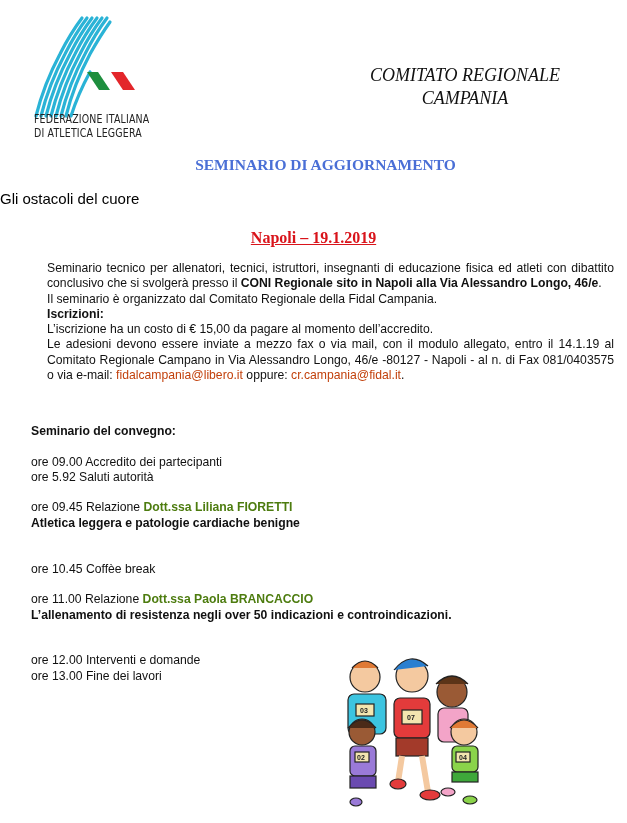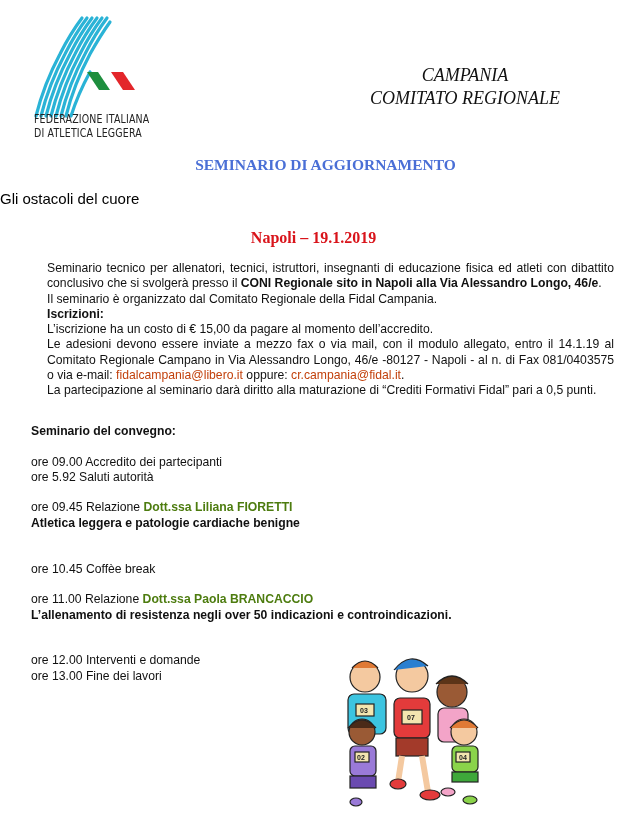--- a/index.html
+++ b/index.html
@@ -21,21 +21,21 @@
     .seminar-title {
       position: absolute; left: 0; width: 627px; top: 156px; text-align: center;
       font-family: "Liberation Serif", serif; font-weight: bold; font-size: 15.5px; color: #4a6fd6; margin-left: 12px;
     }
     .subtitle {
       position: absolute; left: 0; width: 627px; top: 190px; text-align: left;
       font-size: 15px; color: #000;
     }
     .date {
       position: absolute; left: 0; width: 627px; top: 229px; text-align: center;
-      font-family: "Liberation Serif", serif; font-weight: bold; font-size: 16px; color: #d9141b;
+      font-family: "Liberation Serif", serif; font-weight: bold; font-size: 16px; color: #d9141b; text-decoration: underline;
     }
     .body-text {
       position: absolute; left: 47px; top: 261px; width: 567px;
       font-size: 12.2px; line-height: 15.3px; color: #111; text-align: justify;
     }
     .body-text p { margin: 0; }
     .bold { font-weight: bold; }
     a.mail { color: #c2410c; }
     .program { position: absolute; left: 31px; top: 424px; width: 560px; font-size: 12.2px; line-height: 15.3px; }
     .program .row { white-space: nowrap; }
@@ -59,35 +59,34 @@
   </g>
   <polygon points="57,58 68,58 80,76 69,76" fill="#1e8e3e"></polygon>
   <polygon points="81,58 93,58 105,76 93,76" fill="#e3262b"></polygon>
 </svg>
 <div class="logo-text">
   <div>FEDERAZIONE ITALIANA</div>
   <div>DI ATLETICA LEGGERA</div>
 </div>
 
 <div class="org">
+  <div>COMITATO REGIONALE</div>
   <div>CAMPANIA</div>
-  <div>COMITATO REGIONALE</div>
 </div>
 
 <div class="seminar-title">SEMINARIO DI AGGIORNAMENTO</div>
 <div class="subtitle">Gli ostacoli del cuore</div>
 <div class="date">Napoli – 19.1.2019</div>
 
 <div class="body-text">
   <p><span>Seminario tecnico per allenatori, tecnici, istruttori, insegnanti di educazione fisica ed atleti con dibattito conclusivo che si svolgerà presso il </span><span class="bold">CONI Regionale sito in Napoli alla Via Alessandro Longo, 46/e</span><span>.</span></p>
   <p>Il seminario è organizzato dal Comitato Regionale della Fidal Campania.</p>
   <p class="bold">Iscrizioni:</p>
   <p>L’iscrizione ha un costo di € 15,00 da pagare al momento dell’accredito.</p>
   <p><span>Le adesioni devono essere inviate a mezzo fax o via mail, con il modulo allegato, entro il 14.1.19 al Comitato Regionale Campano in Via Alessandro Longo, 46/e -80127 - Napoli - al n. di Fax 081/0403575 o via e-mail: </span><a class="mail">fidalcampania@libero.it</a><span> oppure: </span><a class="mail">cr.campania@fidal.it</a><span>.</span></p>
-  <p>La partecipazione al seminario darà diritto alla maturazione di “Crediti Formativi Fidal” pari a 0,5 punti.</p>
 </div>
 
 <div class="program">
   <div class="row bold">Seminario del convegno:</div>
   <div class="gap"></div>
   <div class="row">ore 09.00 Accredito dei partecipanti</div>
   <div class="row">ore 5.92 Saluti autorità</div>
   <div class="gap"></div>
   <div class="row"><span>ore 09.45 Relazione </span><span class="red">Dott.ssa Liliana FIORETTI</span></div>
   <div class="row bold">Atletica leggera e patologie cardiache benigne</div>

